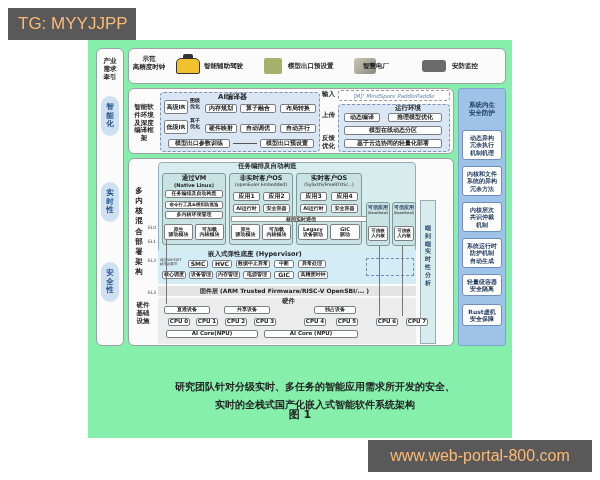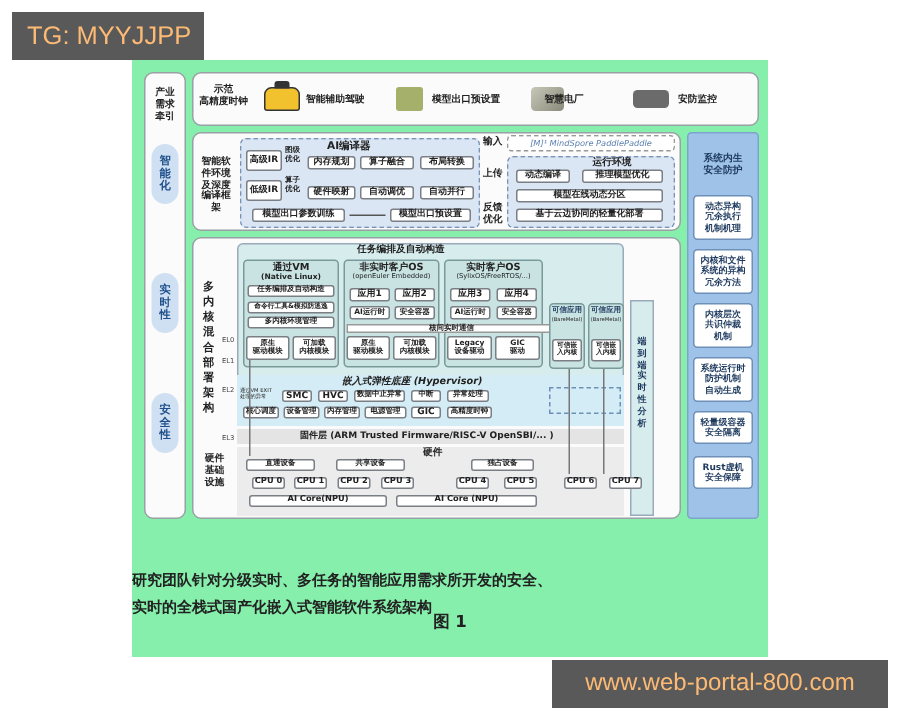--- a/index.html
+++ b/index.html
@@ -21,21 +21,21 @@
   .grey { position: absolute; background: #e4e4e4; }
   .right-col { position: absolute; background: #9fc2e8; border: 1px solid #7fa3cf; border-radius: 3px; }
   .rbox { position: absolute; background: #fff; border: 1px solid #6d8fb8; border-radius: 3px; font-size: 6px; font-weight: bold;
           display: flex; align-items: center; justify-content: center; text-align: center; line-height: 1.2; color: #1e3a5f; }
   .osbox { position: absolute; border: 1px solid #7a9a9a; border-radius: 3px; background: #c9e3e3; }
   .arrow-v { position: absolute; width: 1px; background: #777; }
   .icon-car { position: absolute; width: 24px; height: 16px; background: #f2c12e; border-radius: 5px 5px 2px 2px; border: 1px solid #333; }
   .icon-car::after { content: ""; position: absolute; left: 6px; top: -5px; width: 10px; height: 5px; background: #333; border-radius: 2px 2px 0 0; }
   .icon-gen { position: absolute; width: 22px; height: 16px; border-radius: 3px; background: linear-gradient(135deg,#c8c8b8,#8a8a7a); }
   .caption-title { position: absolute; left: 0; width: 424px; text-align: center; font-weight: bold; font-size: 11px; }
-  .caption-line { position: absolute; left: 0; width: 424px; text-align: left; font-weight: bold; font-size: 10px; }
+  .caption-line { position: absolute; left: 15px; width: 424px; text-align: center; font-weight: bold; font-size: 10px; }
   .lbl { position: absolute; font-size: 6.5px; font-weight: bold; text-align: center; line-height: 1.2; }
   .el { position: absolute; font-size: 4.5px; color: #444; }
 </style>
 </head>
 <body>
 
 <div class="wm wm-top">TG: MYYJJPP</div>
 
 <div class="canvas">
 
@@ -182,21 +182,21 @@
   <div class="xs abs" style="left:278px;top:172px;width:24px;font-size:3.5px;">(BareMetal)</div>
   <div class="pill" style="left:280px;top:186px;width:20px;height:15px;white-space:pre;font-size:4.5px;">可信嵌
 入内核</div>
   <div class="osbox" style="left:304px;top:162px;width:24px;height:44px;"></div>
   <div class="xs abs" style="left:304px;top:165px;width:24px;font-weight:bold;color:#1e3a5f;">可信应用</div>
   <div class="xs abs" style="left:304px;top:172px;width:24px;font-size:3.5px;">(BareMetal)</div>
   <div class="pill" style="left:306px;top:186px;width:20px;height:15px;white-space:pre;font-size:4.5px;">可信嵌
 入内核</div>
 
   <div class="abs" style="left:70px;top:210px;width:258px;height:34px;background:#d4ecf5;"></div>
-  <div class="lbl" style="left:140px;top:211px;font-size:6.5px;font-style:italic;">嵌入式弹性底座 (Hypervisor)</div>
+  <div class="lbl" style="left:120px;top:211px;font-size:6.5px;">嵌入式弹性底座 (Hypervisor)</div>
   <div class="xs abs" style="left:72px;top:219px;width:26px;white-space:pre;font-size:3.5px;text-align:left;">通过VM EXIT
 处理的异常</div>
   <div class="pill" style="left:100px;top:220px;width:20px;height:8px;">SMC</div>
   <div class="pill" style="left:124px;top:220px;width:20px;height:8px;">HVC</div>
   <div class="pill" style="left:148px;top:220px;width:34px;height:8px;font-size:5px;">数据中止异常</div>
   <div class="pill" style="left:186px;top:220px;width:20px;height:8px;font-size:5px;">中断</div>
   <div class="pill" style="left:210px;top:220px;width:28px;height:8px;font-size:5px;">异常处理</div>
   <div class="pill" style="left:74px;top:231px;width:24px;height:8px;font-size:5px;">核心调度</div>
   <div class="pill" style="left:101px;top:231px;width:24px;height:8px;font-size:5px;">设备管理</div>
   <div class="pill" style="left:128px;top:231px;width:24px;height:8px;font-size:5px;">内存管理</div>

